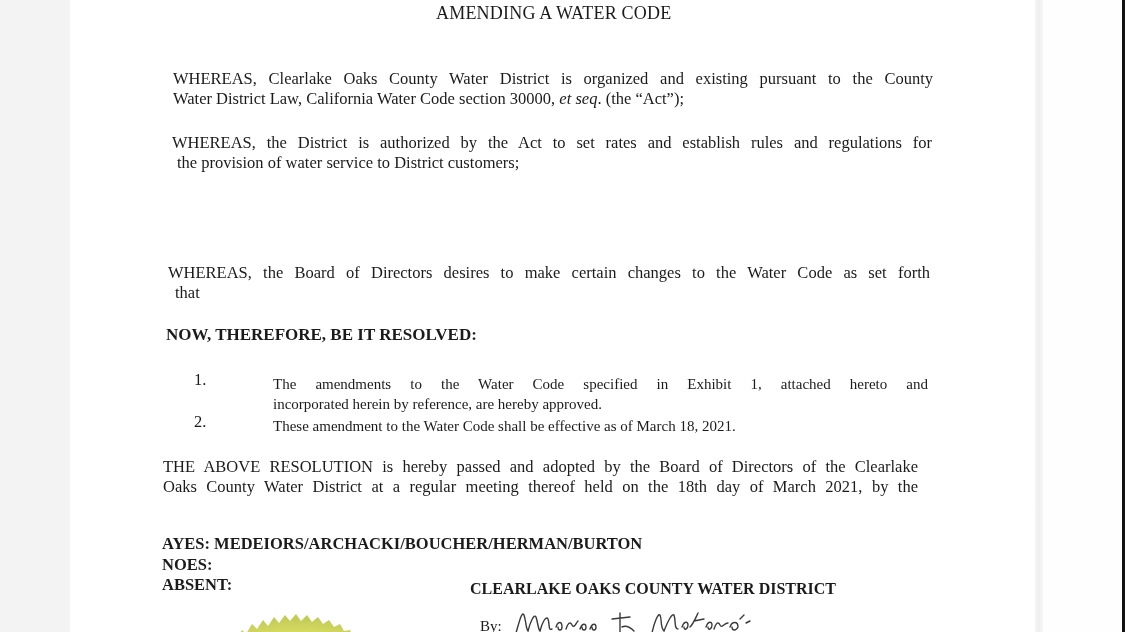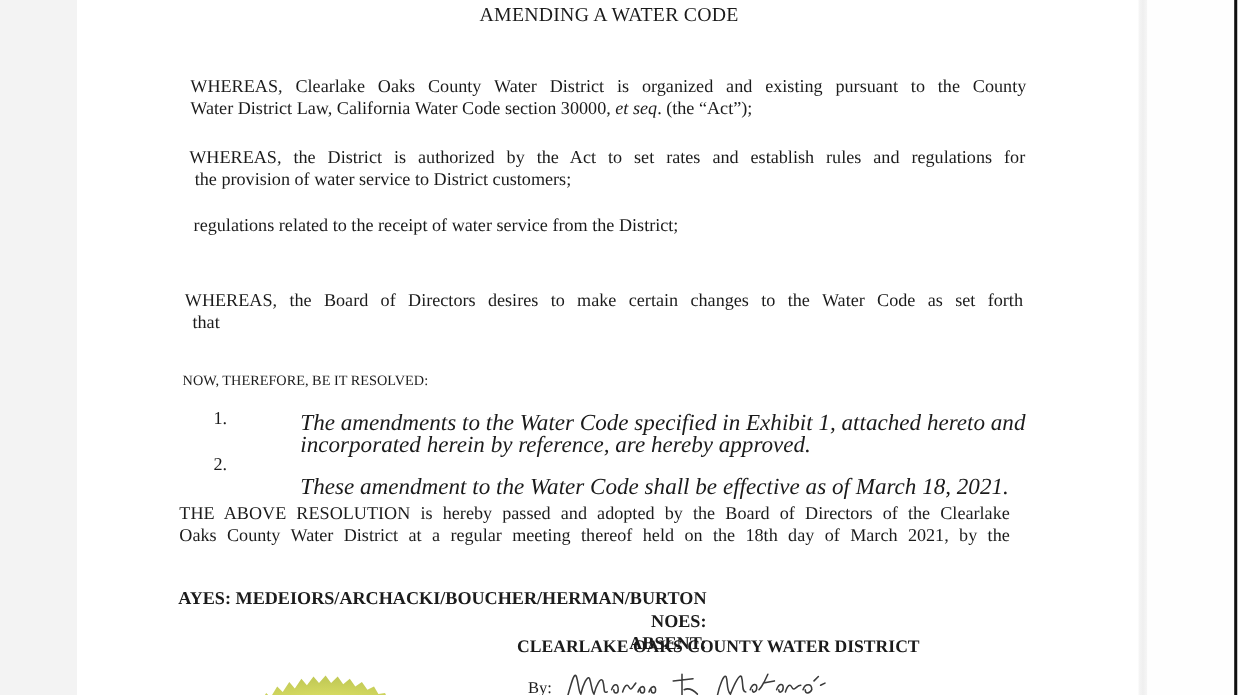--- a/index.html
+++ b/index.html
@@ -51,26 +51,25 @@
       font-size: 18px;
       letter-spacing: 0.2px;
       left: 436px; top: 3px;
     }
     .para {
       font-size: 16.5px;
       line-height: 20px;
     }
     .para b { font-weight: normal; }
     .resolved {
-      font-weight: normal;
-      font-size: 13px;
-      margin-top: 13px;
+      font-weight: bold;
+      font-size: 17px;
     }
     .item-num { font-size: 16.5px; }
-    .item-text { font-size: 21px; line-height: 20px; font-style: italic; }
+    .item-text { font-size: 15px; line-height: 20px; }
     .vote {
       font-weight: bold;
       font-size: 16.5px;
       line-height: 20.5px;
     }
     .district {
       font-weight: bold;
       font-size: 16px;
     }
     .by-label {
@@ -102,44 +101,43 @@
   <div class="just"><b>WHEREAS,</b> <span>Clearlake Oaks County Water District is organized and existing pursuant to the County</span></div>
   <div><span>Water District Law, California Water Code section 30000, </span><i>et seq</i><span>. (the “Act”);</span></div>
 </div>
 
 <div class="abs para" style="left:172px; top:133px; width:760px;">
   <div class="just"><b>WHEREAS,</b> <span>the District is authorized by the Act to set rates and establish rules and regulations for</span></div>
   <div style="padding-left:5px;">the provision of water service to District customers;</div>
 </div>
 
 <div class="abs para" style="left:176px; top:195px; width:755px;">
-  <div>regulations related to the receipt of water service from the District;</div>
 </div>
 
 <div class="abs para" style="left:168px; top:263px; width:762px;">
   <div class="just"><b>WHEREAS,</b> <span>the Board of Directors desires to make certain changes to the Water Code as set forth</span></div>
   <div style="padding-left:7px;">that</div>
 </div>
 
 <div class="abs resolved" style="left:166px; top:325px;">NOW, THEREFORE, BE IT RESOLVED:</div>
 
 <div class="abs item-num" style="left:194px; top:370px;">1.</div>
 <div class="abs item-text" style="left:273px; top:374px; width:655px;">
   <div class="just">The amendments to the Water Code specified in Exhibit 1, attached hereto and</div>
   <div>incorporated herein by reference, are hereby approved.</div>
 </div>
 <div class="abs item-num" style="left:194px; top:412px;">2.</div>
-<div class="abs item-text" style="left:273px; top:432px;text-align:center;">These amendment to the Water Code shall be effective as of March 18, 2021.</div>
+<div class="abs item-text" style="left:273px; top:416px;text-align:center;">These amendment to the Water Code shall be effective as of March 18, 2021.</div>
 
 <div class="abs para" style="left:163px; top:457px; width:755px;">
   <div class="just"><b>THE ABOVE RESOLUTION</b> <span>is hereby passed and adopted by the Board of Directors of the Clearlake</span></div>
   <div class="just">Oaks County Water District at a regular meeting thereof held on the 18th day of March 2021, by the</div>
 </div>
 
-<div class="abs vote" style="left:162px; top:534px;text-align:right;">
+<div class="abs vote" style="left:162px; top:534px;">
   <div>AYES: MEDEIORS/ARCHACKI/BOUCHER/HERMAN/BURTON</div>
   <div>NOES:</div>
   <div>ABSENT:</div>
 </div>
 
 <div class="abs district" style="left:470px; top:580px;">CLEARLAKE OAKS COUNTY WATER DISTRICT</div>
 
 <div class="abs seal">
   <svg width="130" height="30" viewBox="0 0 130 30">
     <defs>

